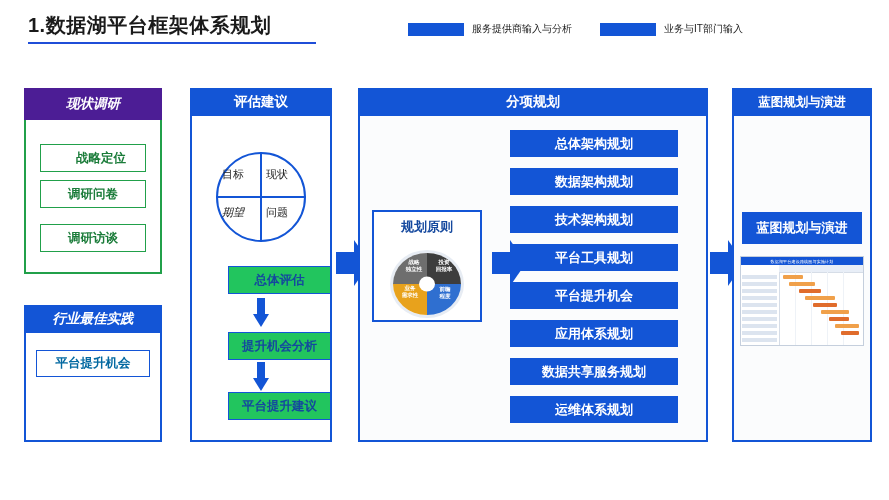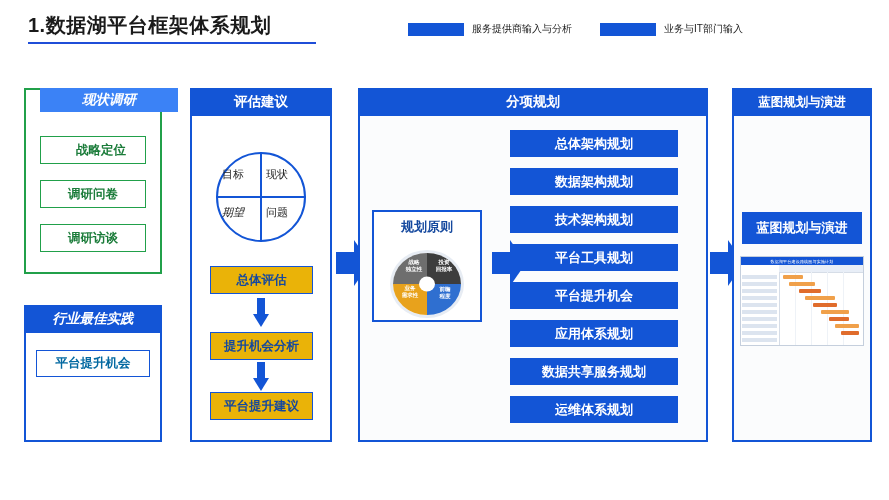--- a/index.html
+++ b/index.html
@@ -77,43 +77,43 @@
   
   .col1-box {
     left: 24px;
     top: 88px;
     width: 138px;
     height: 186px;
     border: 2px solid #21a04a;
     background: #ffffff;
   }
   .col1-head {
-    left: 40px;
+    left: 24px;
     top: 88px;
     width: 138px;
-    height: 24px;
-    background: #3b82f6;
+    height: 32px;
+    background: #4c1d95;
     font-style: italic;
   }
   .green-item {
     position: absolute;
     left: 40px;
     width: 106px;
     height: 28px;
     border: 1.6px solid #21a04a;
     background: #ffffff;
     color: #1b7c3a;
     font-size: 12.5px;
     font-weight: bold;
     display: flex;
     align-items: center;
     justify-content: center;
     box-sizing: border-box;
   }
-  .green-item.i0 { top: 136px; padding-left: 16px; }
+  .green-item.i0 { top: 144px; padding-left: 16px; }
   .green-item.i1 { top: 180px; }
   .green-item.i2 { top: 224px; }
 
   
   .col1b-box {
     left: 24px;
     top: 305px;
     width: 138px;
     height: 137px;
     border: 2px solid #1355d6;
@@ -194,25 +194,25 @@
     width: 40px;
     text-align: left;
   }
   .wl-tl { left: 222px; top: 167px; }
   .wl-tr { left: 266px; top: 167px; }
   .wl-bl { left: 222px; top: 205px; font-style: italic; }
   .wl-br { left: 266px; top: 205px; }
 
   .col2-item {
     position: absolute;
-    left: 210px;
+    left: 228px;
     width: 103px;
     height: 28px;
     border: 1.6px solid #1355d6;
-    background: #eab308;
+    background: #22c55e;
     color: #14489e;
     font-size: 12.5px;
     font-weight: bold;
     display: flex;
     align-items: center;
     justify-content: center;
     box-sizing: border-box;
   }
   .col2-item.k0 { top: 266px; }
   .col2-item.k1 { top: 332px; }

